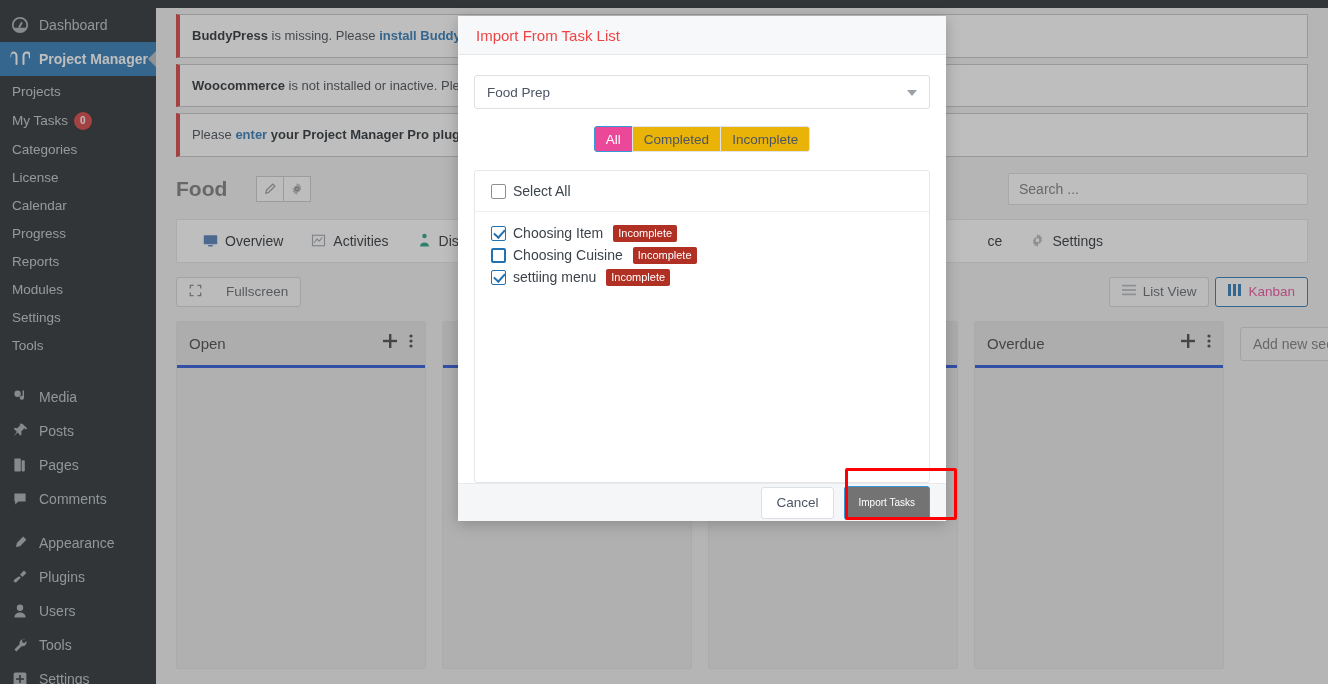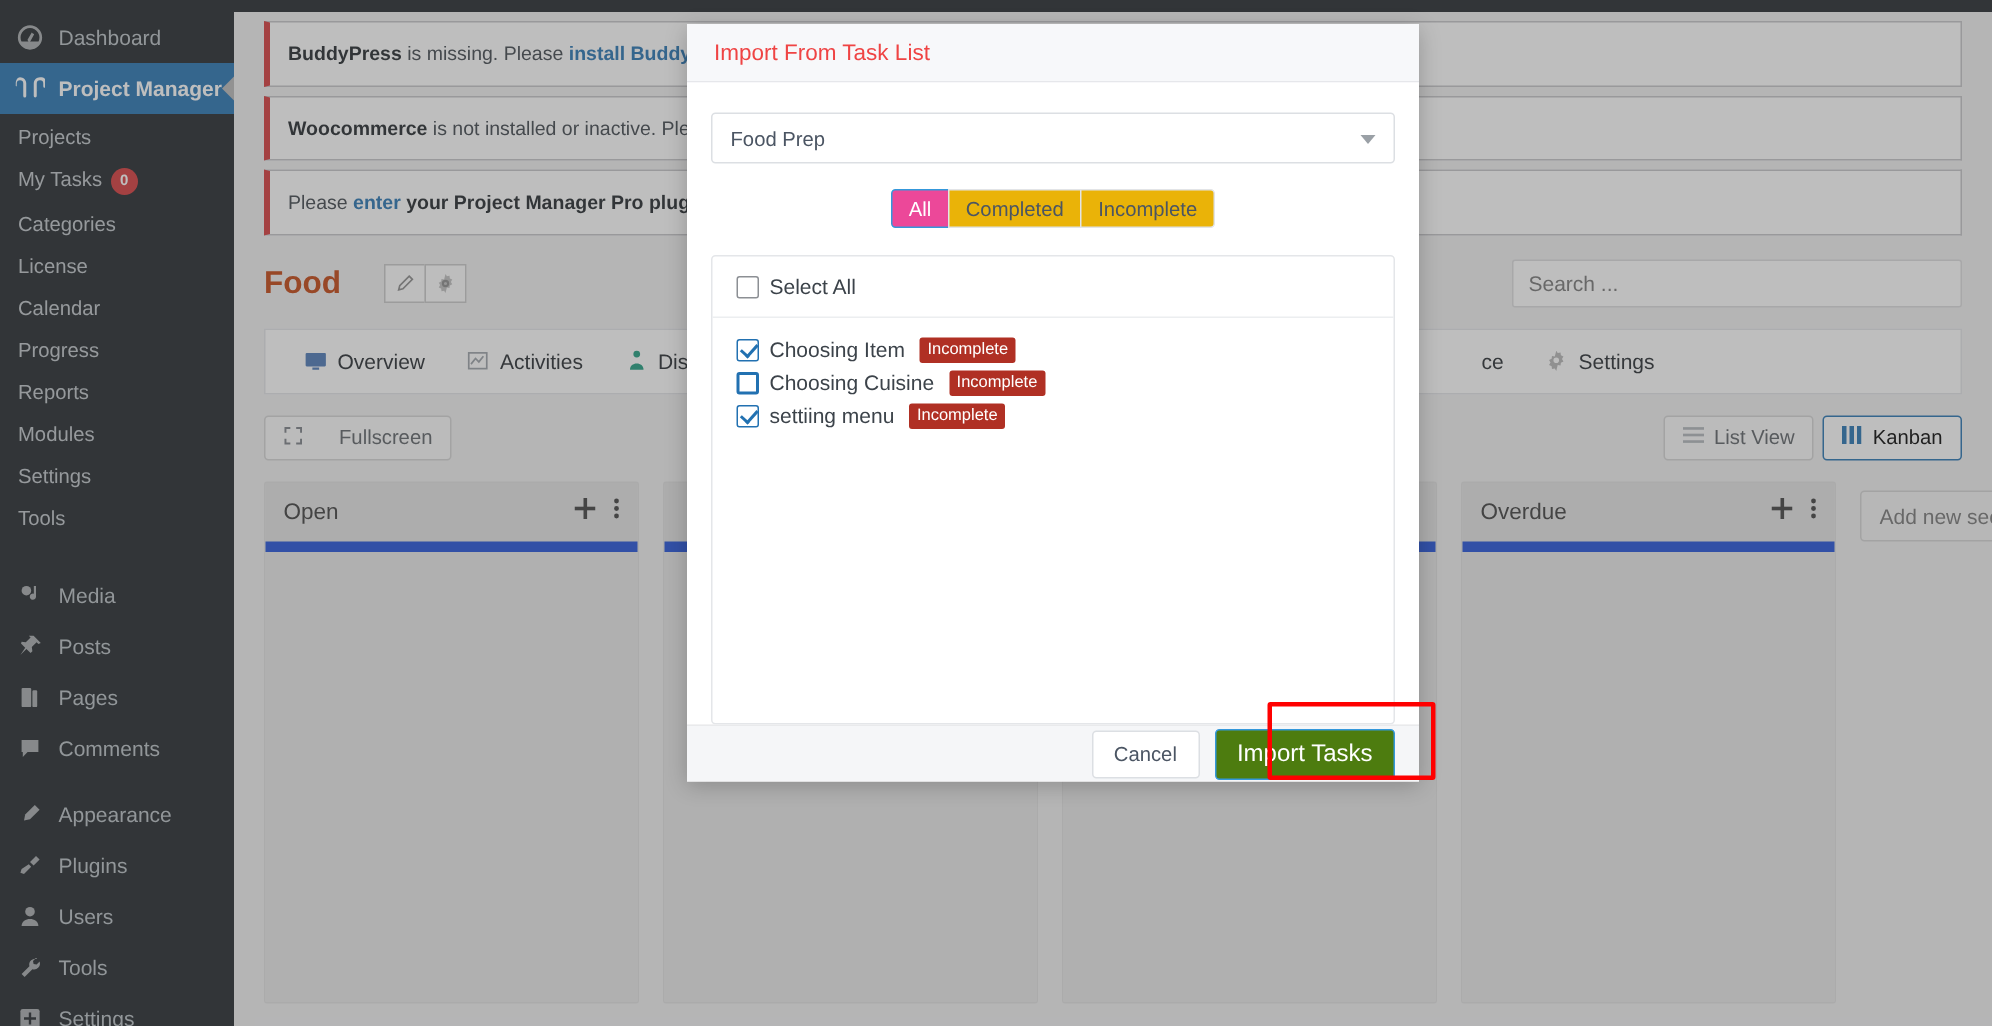--- a/index.html
+++ b/index.html
@@ -106,21 +106,21 @@
     white-space: nowrap;
     overflow: hidden;
   }
   .notice b { font-weight: 700; color:#1d2327; }
   .notice a { color:#2271b1; text-decoration: none; font-weight: 700;}
 
   .page-head {
     display:flex; align-items:center;
     padding: 16px 20px 0 20px;
   }
-  .page-title { font-size: 21px; font-weight: 700; color:#c2410c; margin-right: 29px;}
+  .page-title { font-size: 21px; font-weight: 700; color:#737373; margin-right: 29px;}
   .iconbtn {
     width: 28px; height: 26px;
     border: 1px solid #c9c9c9;
     background: #fdfdfd;
     display:inline-flex; align-items:center; justify-content:center;
     color: #8a8a8a;
     margin-right: -1px;
   }
 
   .search-wrap { margin-left:auto; padding-right: 0; }
@@ -176,21 +176,21 @@
     height: 30px;
     border: 1px solid #d3d3d3;
     background:#fafafa;
     color:#5b6065;
     font-size:13.5px;
     display:inline-flex; align-items:center; gap:7px;
     padding: 0 12px;
     border-radius: 3px;
   }
   .viewbtn.active {
-    border-color:#2271b1; color:#000000; background:#fff;
+    border-color:#2271b1; color:#ec4899; background:#fff;
     margin-left: 6px;
   }
 
   .board {
     margin: 14px 20px 0 20px;
     display:flex;
     gap: 16px;
     align-items: flex-start;
   }
   .col {
@@ -198,21 +198,21 @@
     background: #ebebeb;
     border: 1px solid #e1e1e1;
     border-radius: 2px;
     flex: 0 0 250px;
   }
   .col-head {
     display:flex; align-items:center;
     height: 46px;
     padding: 0 12px;
     background: #e4e4e4;
-    border-bottom: 7px solid #1d4ed8;
+    border-bottom: 3px solid #1d4ed8;
   }
   .col-title { font-size: 15px; color:#3a3a3a; }
   .col-actions { margin-left:auto; display:flex; align-items:center; gap: 12px; color:#3c3c3c;}
   .col-body { height: 300px; background:#e9e9e9; }
   .addsection {
     flex: 0 0 auto;
     margin-top: 6px;
   }
   .addsection input {
     width: 168px; height: 34px;
@@ -348,24 +348,24 @@
     height: 32px;
     background:#fff;
     border:1px solid #dcdfe3;
     color:#4b5563;
     font-size: 13.5px;
     border-radius: 3px;
     padding: 0 14px;
   }
   .btn-primary {
     height: 34px;
-    background:#4d7c0f;
+    background:#737373;
     border:1px solid #3498db;
     color:#fff;
-    font-size: 16px;
+    font-size: 10px;
     border-radius: 3px;
     padding: 0 14px;
   }
   #highlight {
     position:absolute;
     left: 845px; top: 468px;
     width: 112px; height: 52px;
     border: 3px solid #ff0000;
     border-radius: 2px;
     z-index: 70;

